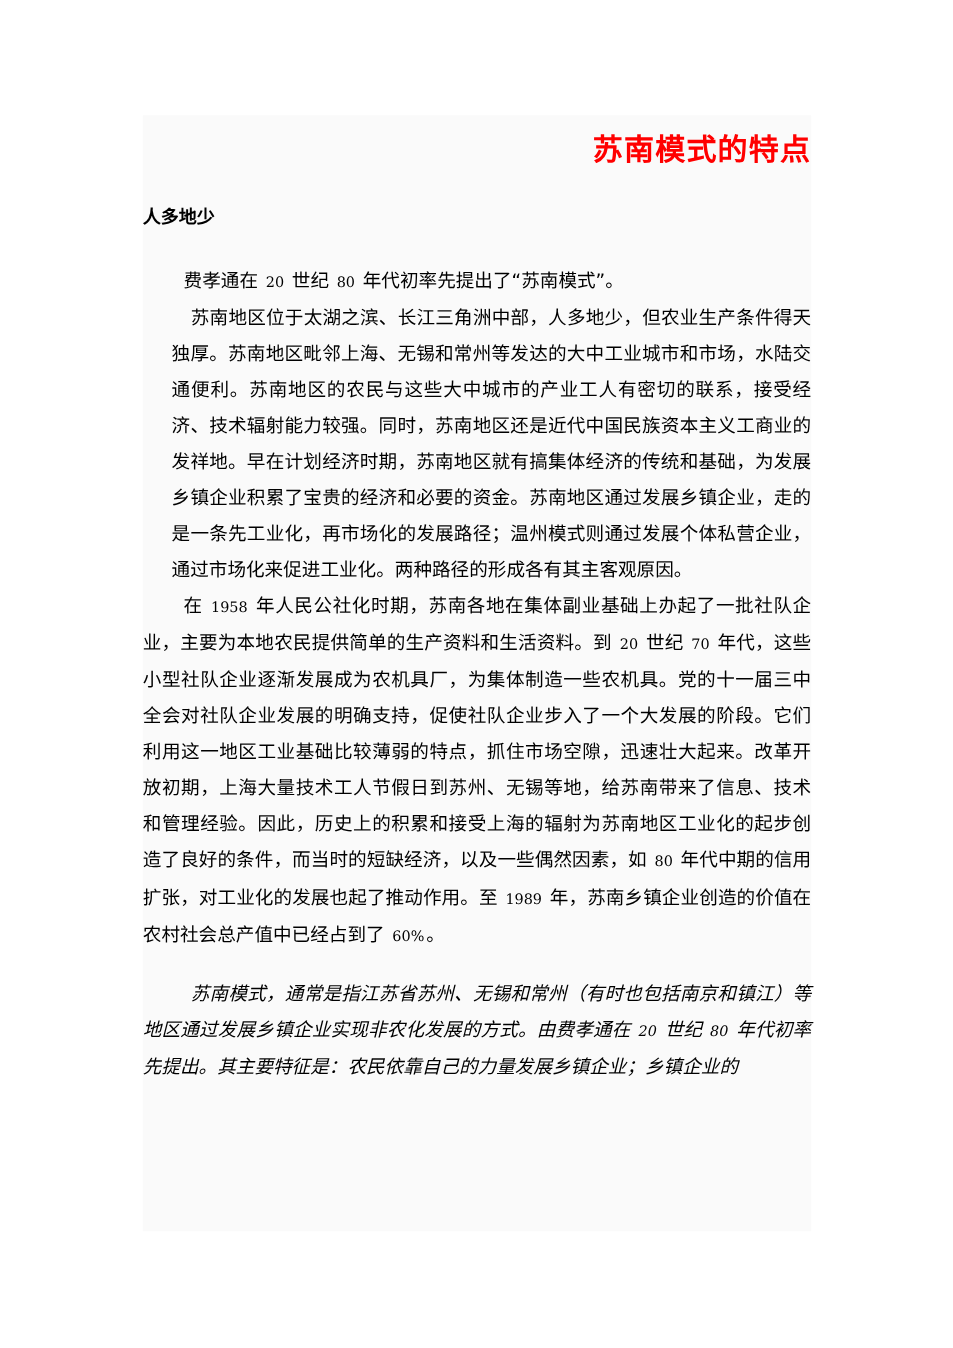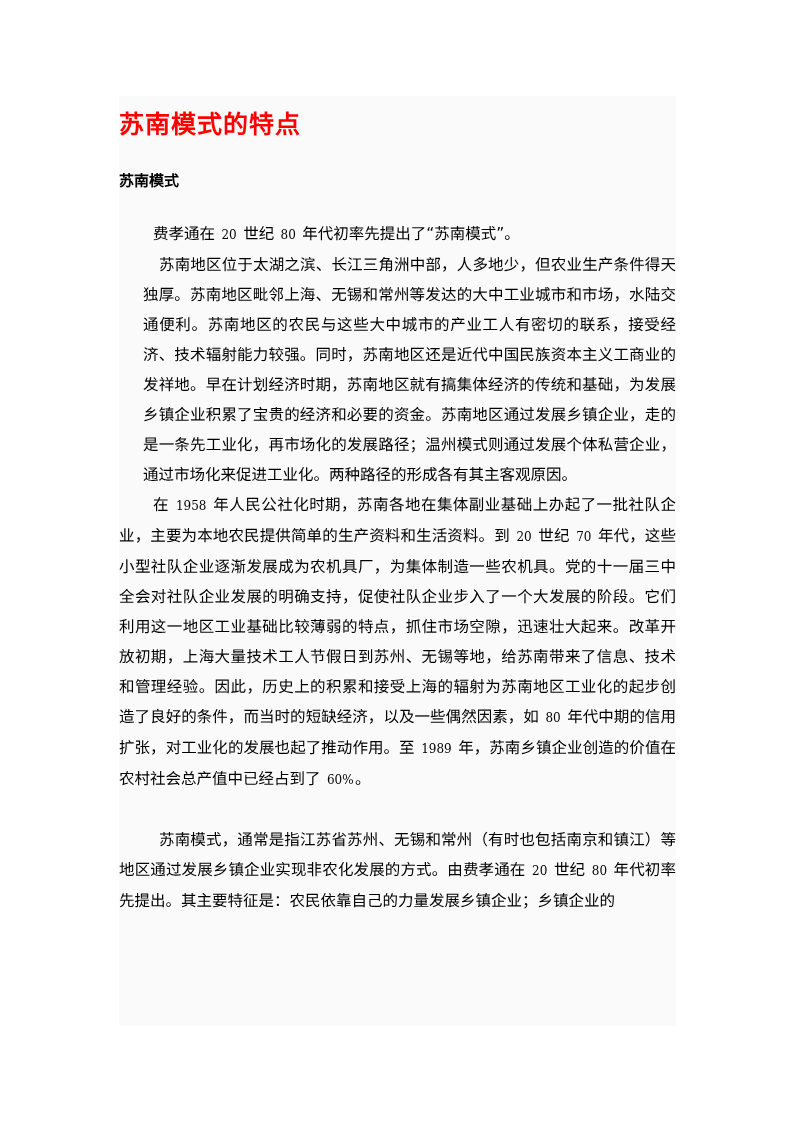--- a/index.html
+++ b/index.html
@@ -25,21 +25,21 @@
     min-height: 930px;
     background: #fafafa;
     box-sizing: border-box;
   }
 
   #doc-title {
     color: #ff0000;
     font-weight: bold;
     font-size: 25px;
     line-height: 34px;
-    text-align: left;
+    text-align: right;
     letter-spacing: 1px;
     margin: 12px 0 0 0;
     padding: 0;
     font-family: "DejaVu Sans", "Liberation Sans", sans-serif;
   }
 
   .section-heading {
     font-weight: bold;
     font-size: 15px;
     line-height: 22px;
@@ -79,40 +79,41 @@
   #para-region {
     text-indent: 16px;
     margin-left: 24px;
   }
 
   #para-commune {
     text-indent: 34px;
   }
 
   #para-definition {
-    margin-top: 30px;
+    margin-top: 18px;
     text-indent: 40px;
+    font-style: italic;
   }
 
   
   .num {
     font-family: "DejaVu Serif", "Liberation Serif", serif;
     font-size: 12px;
     padding: 0 1.5px;
   }
 </style>
 </head>
 <body>
 
 <div id="doc-page">
 
   <h1 id="doc-title">苏南模式的特点</h1>
 
 
-  <h3 id="heading-origin" class="section-heading">苏南模式</h3>
+  <h3 id="heading-origin" class="section-heading">人多地少</h3>
 
   <p id="para-lead" class="body-para">费孝通在 <span class="num">20</span> 世纪 <span class="num">80</span> 年代初率先提出了“苏南模式”。</p>
 
   <p id="para-region" class="body-para">苏南地区位于太湖之滨、长江三角洲中部，人多地少，但农业生产条件得天独厚。苏南地区毗邻上海、无锡和常州等发达的大中工业城市和市场，水陆交通便利。苏南地区的农民与这些大中城市的产业工人有密切的联系，接受经济、技术辐射能力较强。同时，苏南地区还是近代中国民族资本主义工商业的发祥地。早在计划经济时期，苏南地区就有搞集体经济的传统和基础，为发展乡镇企业积累了宝贵的经济和必要的资金。苏南地区通过发展乡镇企业，走的是一条先工业化，再市场化的发展路径；温州模式则通过发展个体私营企业，通过市场化来促进工业化。两种路径的形成各有其主客观原因。</p>
 
   <p id="para-commune" class="body-para">在 <span class="num">1958</span> 年人民公社化时期，苏南各地在集体副业基础上办起了一批社队企业，主要为本地农民提供简单的生产资料和生活资料。到 <span class="num">20</span> 世纪 <span class="num">70</span> 年代，这些小型社队企业逐渐发展成为农机具厂，为集体制造一些农机具。党的十一届三中全会对社队企业发展的明确支持，促使社队企业步入了一个大发展的阶段。它们利用这一地区工业基础比较薄弱的特点，抓住市场空隙，迅速壮大起来。改革开放初期，上海大量技术工人节假日到苏州、无锡等地，给苏南带来了信息、技术和管理经验。因此，历史上的积累和接受上海的辐射为苏南地区工业化的起步创造了良好的条件，而当时的短缺经济，以及一些偶然因素，如 <span class="num">80</span> 年代中期的信用扩张，对工业化的发展也起了推动作用。至 <span class="num">1989</span> 年，苏南乡镇企业创造的价值在农村社会总产值中已经占到了 <span class="num">60%</span>。</p>
 
   <p id="para-definition" class="body-para">苏南模式，通常是指江苏省苏州、无锡和常州（有时也包括南京和镇江）等地区通过发展乡镇企业实现非农化发展的方式。由费孝通在 <span class="num">20</span> 世纪 <span class="num">80</span> 年代初率先提出。其主要特征是：农民依靠自己的力量发展乡镇企业；乡镇企业的</p>
 
 </div>

